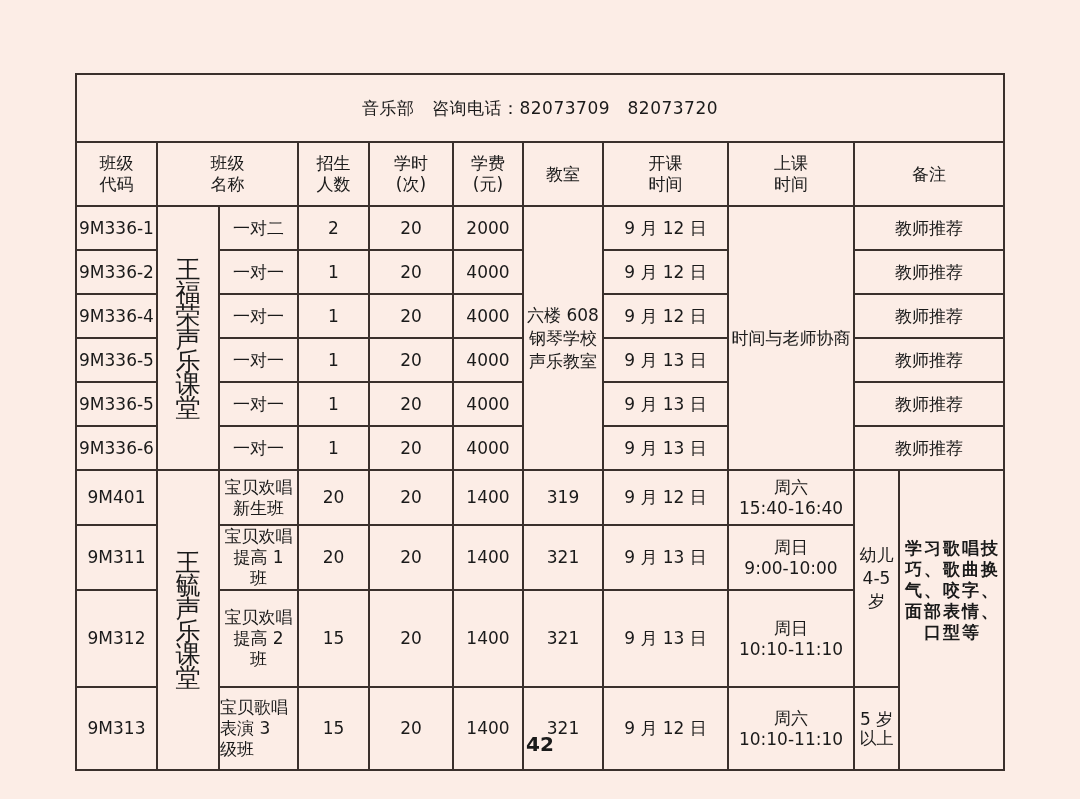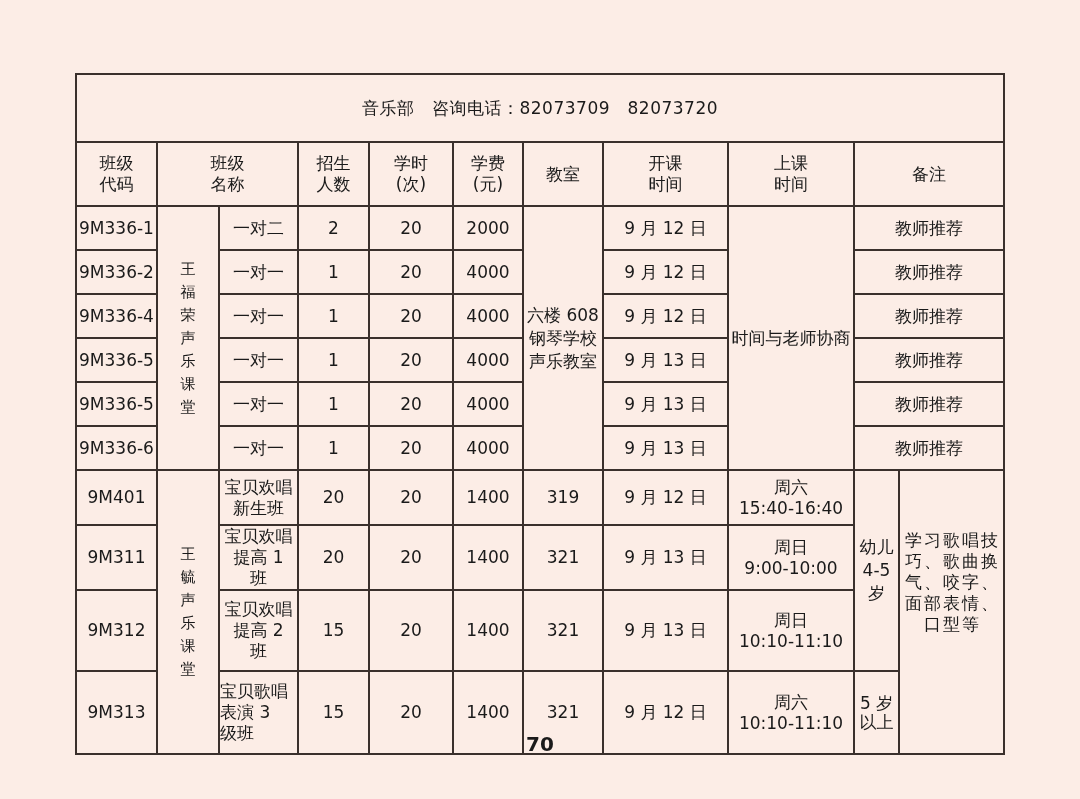--- a/index.html
+++ b/index.html
@@ -2,23 +2,23 @@
 <html><head>
 <meta charset="utf-8">
 <style>
   html,body{margin:0;padding:0;}
   body{width:1080px;height:799px;background:#fcede6;font-family:"DejaVu Sans","Liberation Sans",sans-serif;color:#1a1a1a;position:relative;overflow:hidden;}
   table.sched{position:absolute;left:75px;top:73px;width:928px;border-collapse:collapse;table-layout:fixed;background:#fcede6;}
   table.sched td{border:2px solid #3a302c;text-align:center;vertical-align:middle;padding:0;font-size:17px;line-height:21px;}
   .title{height:66px;font-size:22px;letter-spacing:0.5px;}
   .hdr td{height:62px;font-size:19px;line-height:24px;}
   .r1 td{height:42px;border-radius:12px;}
-  .vert{width:1em;margin:4px auto;line-height:23px;font-size:15px;}
+  .vert{width:1em;margin:4px auto;line-height:23px;font-size:25px;}
   .pg{position:absolute;left:0;width:1080px;top:732px;text-align:center;font-size:20px;font-weight:bold;}
-  .note{text-align:center;font-size:18px;line-height:26px;letter-spacing:2px;padding-left:2px !important;}
+  .note{text-align:center;font-size:18px;line-height:26px;letter-spacing:2px;padding-left:2px !important;font-weight:bold;}
 </style>
 </head>
 <body>
 
 <table class="sched">
   <colgroup>
     <col style="width:81px">
       <col style="width:62px">
       <col style="width:79px">
       <col style="width:71px">
@@ -150,21 +150,21 @@
     <td>321</td>
     <td>9 月 13 日</td>
     <td>
           <div>周日</div>
           <div>9:00-10:00</div>
         </td>
   </tr>
   <tr style="height:61px">
     <td>9M312</td>
     <td>
-          <div style="width:4em;margin:8px auto">宝贝欢唱提高 2 班</div>
+          <div style="width:4em;margin:16px auto">宝贝欢唱提高 2 班</div>
         </td>
     <td>15</td>
     <td>20</td>
     <td>1400</td>
     <td>321</td>
     <td>9 月 13 日</td>
     <td>
           <div>周日</div>
           <div>10:10-11:10</div>
         </td>
@@ -183,13 +183,13 @@
           <div>周六</div>
           <div>10:10-11:10</div>
         </td>
     <td>
           <div style="width:2.2em;margin:0 auto;line-height:19px">5 岁以上</div>
         </td>
   </tr>
 </tbody>
   </table>
 
-<div class="pg">70</div>
+<div class="pg">42</div>
 
 </body></html>

